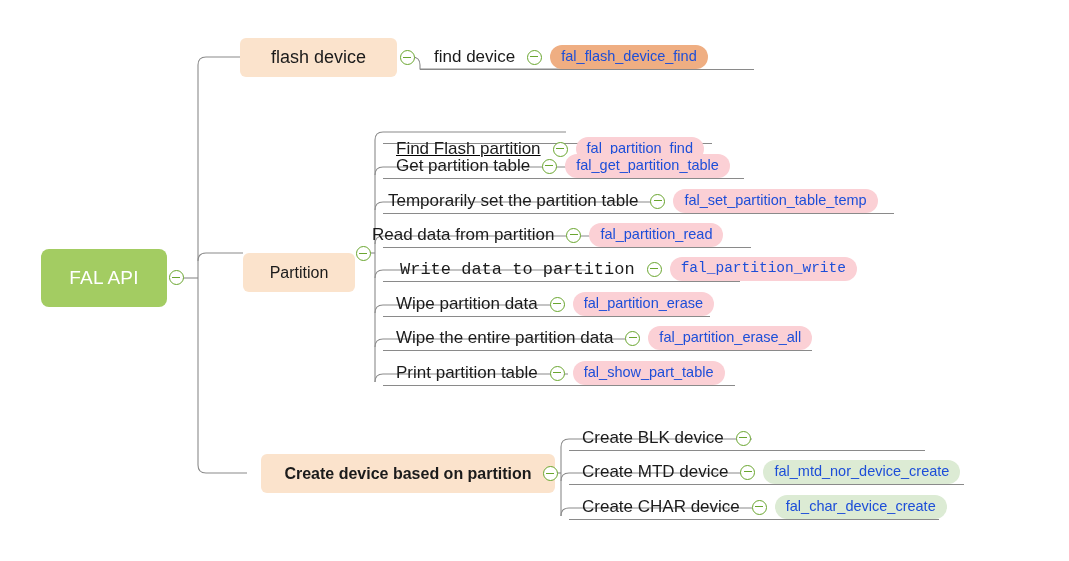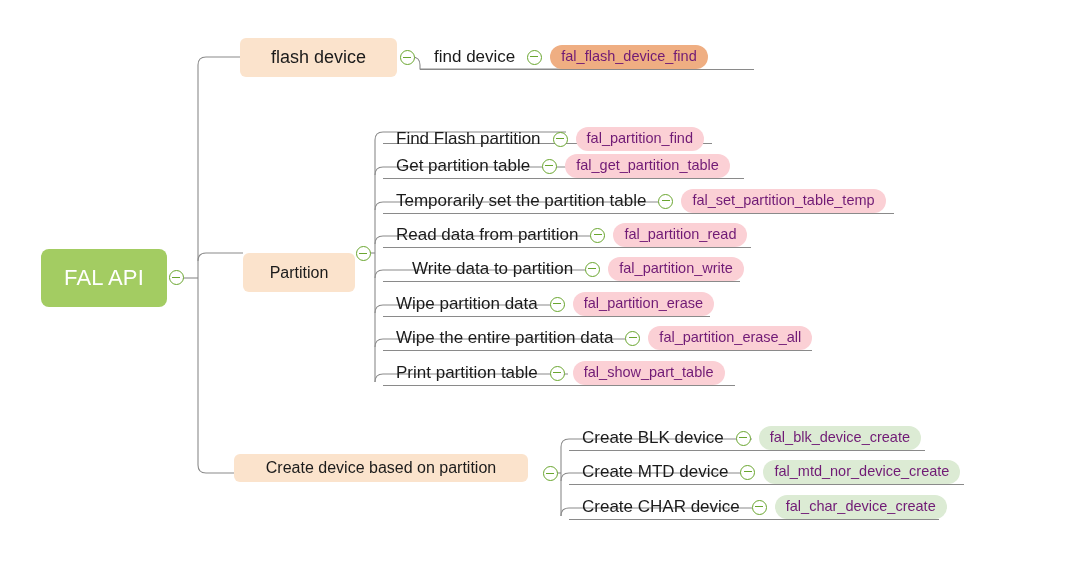--- a/index.html
+++ b/index.html
@@ -35,21 +35,21 @@
     left: 41px;
     top: 249px;
     width: 126px;
     height: 58px;
     background: #a3cc62;
     border-radius: 8px;
     display: flex;
     align-items: center;
     justify-content: center;
     color: #ffffff;
-    font-size: 22px;
+    font-size: 19px;
     letter-spacing: 0.2px;
   }
 
   
   .branch-node {
     position: absolute;
     background: #fbe3cc;
     border-radius: 6px;
     display: flex;
     align-items: center;
@@ -70,21 +70,21 @@
     height: 26px;
   }
   .leaf-label {
     font-size: 17px;
     color: #1b1b1b;
     padding: 0 4px;
   }
   .badge {
     border-radius: 12px;
     font-size: 14.5px;
-    color: #701a75;
+    color: #1d4ed8;
     padding: 4px 11px 5px 11px;
     white-space: nowrap;
     line-height: 1.05;
   }
   .badge.orange { background: #efae82; }
   .badge.pink   { background: #fbd0d5; text-align: right; }
   .badge.green  { background: #dcebd4; }
 
   
   .leaf-underline {
@@ -203,70 +203,69 @@
     <span class="leaf-label">find device</span>
     <span class="toggle-inline"></span>
     <span class="badge orange">fal_flash_device_find</span>
   </div>
 
   <div class="branch-node" style="left:243px; top:234px; width:112px; height:39px;margin-top:19px;">
     <span>Partition</span>
   </div>
   <div class="toggle-icon" style="left:356px; top:246px;"></div>
 
-  <div class="leaf-row" style="left:392px; top:126px;">
+  <div class="leaf-row" style="left:392px; top:136px;text-decoration:underline;">
     <span class="leaf-label">Find Flash partition</span>
     <span class="toggle-inline"></span>
     <span class="badge pink">fal_partition_find</span>
   </div>
   <div class="leaf-row" style="left:392px; top:153px;">
     <span class="leaf-label">Get partition table</span>
     <span class="toggle-inline"></span>
     <span class="badge pink">fal_get_partition_table</span>
   </div>
-  <div class="leaf-row" style="left:392px; top:188px;">
+  <div class="leaf-row" style="left:384px; top:188px;">
     <span class="leaf-label">Temporarily set the partition table</span>
     <span class="toggle-inline"></span>
     <span class="badge pink">fal_set_partition_table_temp</span>
   </div>
-  <div class="leaf-row" style="left:392px; top:222px;">
+  <div class="leaf-row" style="left:368px; top:222px;">
     <span class="leaf-label">Read data from partition</span>
     <span class="toggle-inline"></span>
     <span class="badge pink">fal_partition_read</span>
   </div>
-  <div class="leaf-row" style="left:408px; top:256px;">
+  <div class="leaf-row" style="left:396px; top:256px;font-family:Liberation Mono, monospace;">
     <span class="leaf-label">Write data to partition</span>
     <span class="toggle-inline"></span>
     <span class="badge pink">fal_partition_write</span>
   </div>
   <div class="leaf-row" style="left:392px; top:325px;">
     <span class="leaf-label">Wipe the entire partition data</span>
     <span class="toggle-inline"></span>
     <span class="badge pink">fal_partition_erase_all</span>
   </div>
   <div class="leaf-row" style="left:392px; top:291px;">
     <span class="leaf-label">Wipe partition data</span>
     <span class="toggle-inline"></span>
     <span class="badge pink">fal_partition_erase</span>
   </div>
   <div class="leaf-row" style="left:392px; top:360px;">
     <span class="leaf-label">Print partition table</span>
     <span class="toggle-inline"></span>
     <span class="badge pink">fal_show_part_table</span>
   </div>
 
-  <div class="branch-node" style="left:234px; top:454px; width:294px; height:28px;">
+  <div class="branch-node" style="left:261px; top:454px; width:294px; height:39px;font-weight:bold;">
     <span>Create device based on partition</span>
   </div>
   <div class="toggle-icon" style="left:543px; top:466px;"></div>
 
   <div class="leaf-row" style="left:578px; top:425px;">
     <span class="leaf-label">Create BLK device</span>
     <span class="toggle-inline"></span>
-    <span class="badge green">fal_blk_device_create</span>
   </div>
   <div class="leaf-row" style="left:578px; top:459px;">
     <span class="leaf-label">Create MTD device</span>
     <span class="toggle-inline"></span>
     <span class="badge green">fal_mtd_nor_device_create</span>
   </div>
   <div class="leaf-row" style="left:578px; top:494px;">
     <span class="leaf-label">Create CHAR device</span>
     <span class="toggle-inline"></span>
     <span class="badge green">fal_char_device_create</span>

